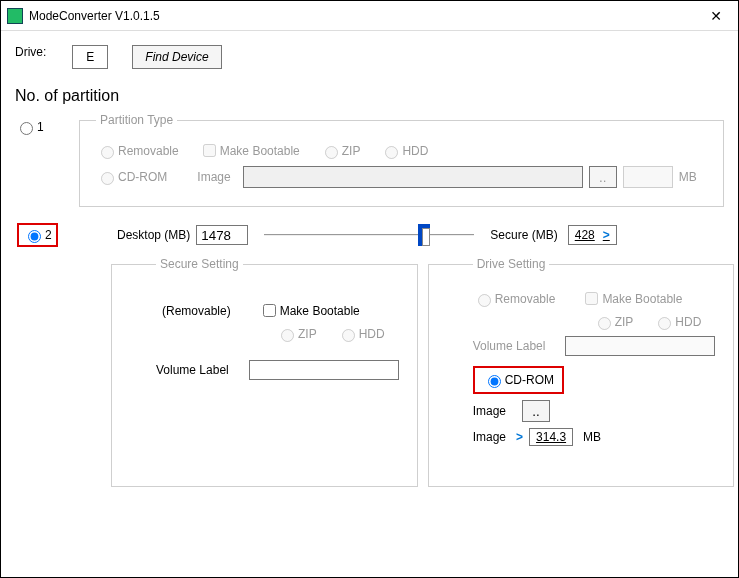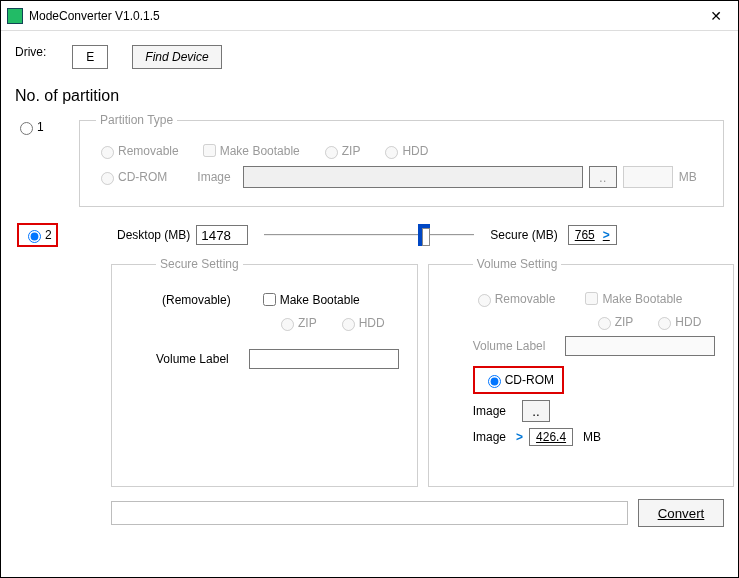--- a/index.html
+++ b/index.html
@@ -208,30 +208,30 @@
     <input type="text" class="secure-num" value="1478" style="">
     <div class="slider-wrap">
       <div class="slider-track"></div>
       <div class="slider-thumb highlight-blue">
         <div class="slider-thumb-inner"></div>
       </div>
     </div>
     <span>Secure (MB)</span>
     <span style="width:10px"></span>
     <span class="public-num-box">
-      <span>765</span>
+      <span>428</span>
       <span class="blue-gt">&gt;</span>
     </span>
   </div>
 
   <div class="settings-row" style="margin-left:96px;">
 
     <fieldset>
       <legend class="disabled">Secure Setting</legend>
-      <div class="inner-row" style="margin-top:11px;">
+      <div class="inner-row" style="margin-top:22px;">
         <span style="width:6px"></span>
         <span>(Removable)</span>
         <span style="width:28px"></span>
         <label class="opt">
             <input type="checkbox" style="">
             <span>Make Bootable</span>
           </label>
       </div>
       <div class="inner-row disabled" style="margin-left:120px;">
         <label class="opt">
@@ -244,21 +244,21 @@
           </label>
       </div>
       <div class="inner-row" style="margin-top:18px;">
         <span>Volume Label</span>
         <span style="width:20px"></span>
         <input type="text" class="vol-input" style="">
       </div>
     </fieldset>
 
     <fieldset>
-      <legend class="disabled">Volume Setting</legend>
+      <legend class="disabled">Drive Setting</legend>
       <div class="inner-row disabled" style="margin-top:10px;">
         <label class="opt">
             <input type="radio" disabled="" style="">
             <span>Removable</span>
           </label>
         <span style="width:6px"></span>
         <label class="opt">
             <input type="checkbox" disabled="" style="">
             <span>Make Bootable</span>
           </label>
@@ -289,25 +289,21 @@
       <div class="inner-row">
         <span>Image</span>
         <span style="width:10px"></span>
         <button class="browse-btn">..</button>
       </div>
       <div class="inner-row">
         <span>Image</span>
         <span style="width:10px"></span>
         <span class="blue-gt">&gt;</span>
         <span style="width:6px"></span>
-        <span style="border:1px solid #767676;padding:1px 6px;text-decoration:underline;">426.4</span>
+        <span style="border:1px solid #767676;padding:1px 6px;text-decoration:underline;">314.3</span>
         <span style="width:10px"></span>
         <span>MB</span>
       </div>
     </fieldset>
   </div>
 
-  <div class="bottom-row" style="margin-left:96px;">
-    <div class="progress-box"></div>
-    <button class="convert-btn">Convert</button>
-  </div>
 
 </div>
 
 </body></html>

